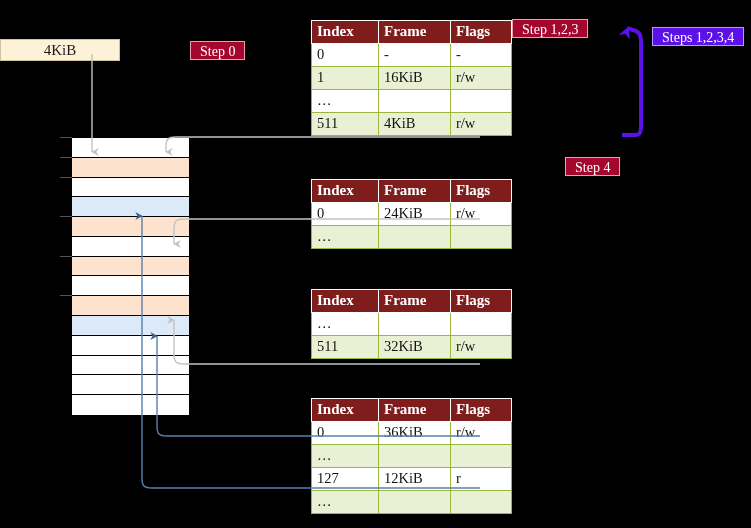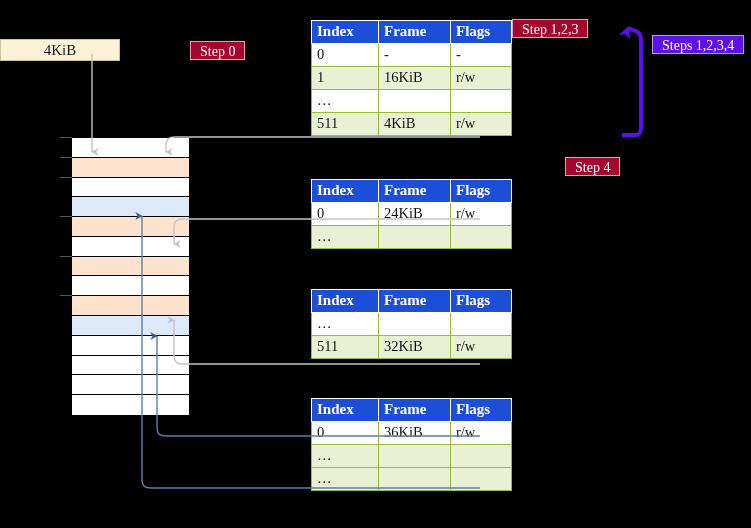--- a/index.html
+++ b/index.html
@@ -41,21 +41,21 @@
     color: #ffffff;
     white-space: nowrap;
     box-sizing: border-box;
   }
   .badge-crimson { background: #a5062e; border: 1px solid #e6a0b0; }
   .badge-violet  { background: #5b11e8; border: 1px solid #b79af5; }
 
   #badge-step0 { left: 190px; top: 41px; }
   #badge-step4 { left: 521px; top: 157px; margin-left: 44px; }
   #badge-steps123 { left: 512px; top: 19px; }
-  #badge-steps1234 { left: 652px; top: 35px; }
+  #badge-steps1234 { left: 652px; top: 27px; }
 
   
   #memory-column {
     left: 71px; top: 137px;
     width: 119px; height: 277px;
     border: 1px solid #000000;
     box-sizing: border-box;
     background: #ffffff;
   }
   .mem-row {
@@ -80,21 +80,21 @@
   
   .ptable {
     position: absolute;
     border-collapse: collapse;
     border: 1px solid #9ab83a;
     background: #ffffff;
     font-size: 14.5px;
     color: #111111;
   }
   .ptable th {
-    background: #1d4ed8;
+    background: #7f1d1d;
     color: #ffffff;
     font-weight: bold;
     text-align: left;
     padding: 2px 5px 3px 5px;
     border: 1px solid #ffffff;
     font-size: 15px;
   }
   .ptable td {
     padding: 2px 5px 3px 5px;
     border: 1px solid #9ab83a;
@@ -249,20 +249,25 @@
     <tbody>
       <tr>
         <td class="c-index">0</td>
         <td class="c-frame">36KiB</td>
         <td class="c-flags">r/w</td>
       </tr>
       <tr class="alt">
         <td class="c-index">…</td>
         <td class="c-frame"></td>
         <td class="c-flags"></td>
+      </tr>
+      <tr>
+        <td class="c-index">127</td>
+        <td class="c-frame">12KiB</td>
+        <td class="c-flags">r</td>
       </tr>
       <tr class="alt">
         <td class="c-index">…</td>
         <td class="c-frame"></td>
         <td class="c-flags"></td>
       </tr>
     </tbody>
   </table>
 
 <svg id="connectors" viewBox="0 0 751 528">

